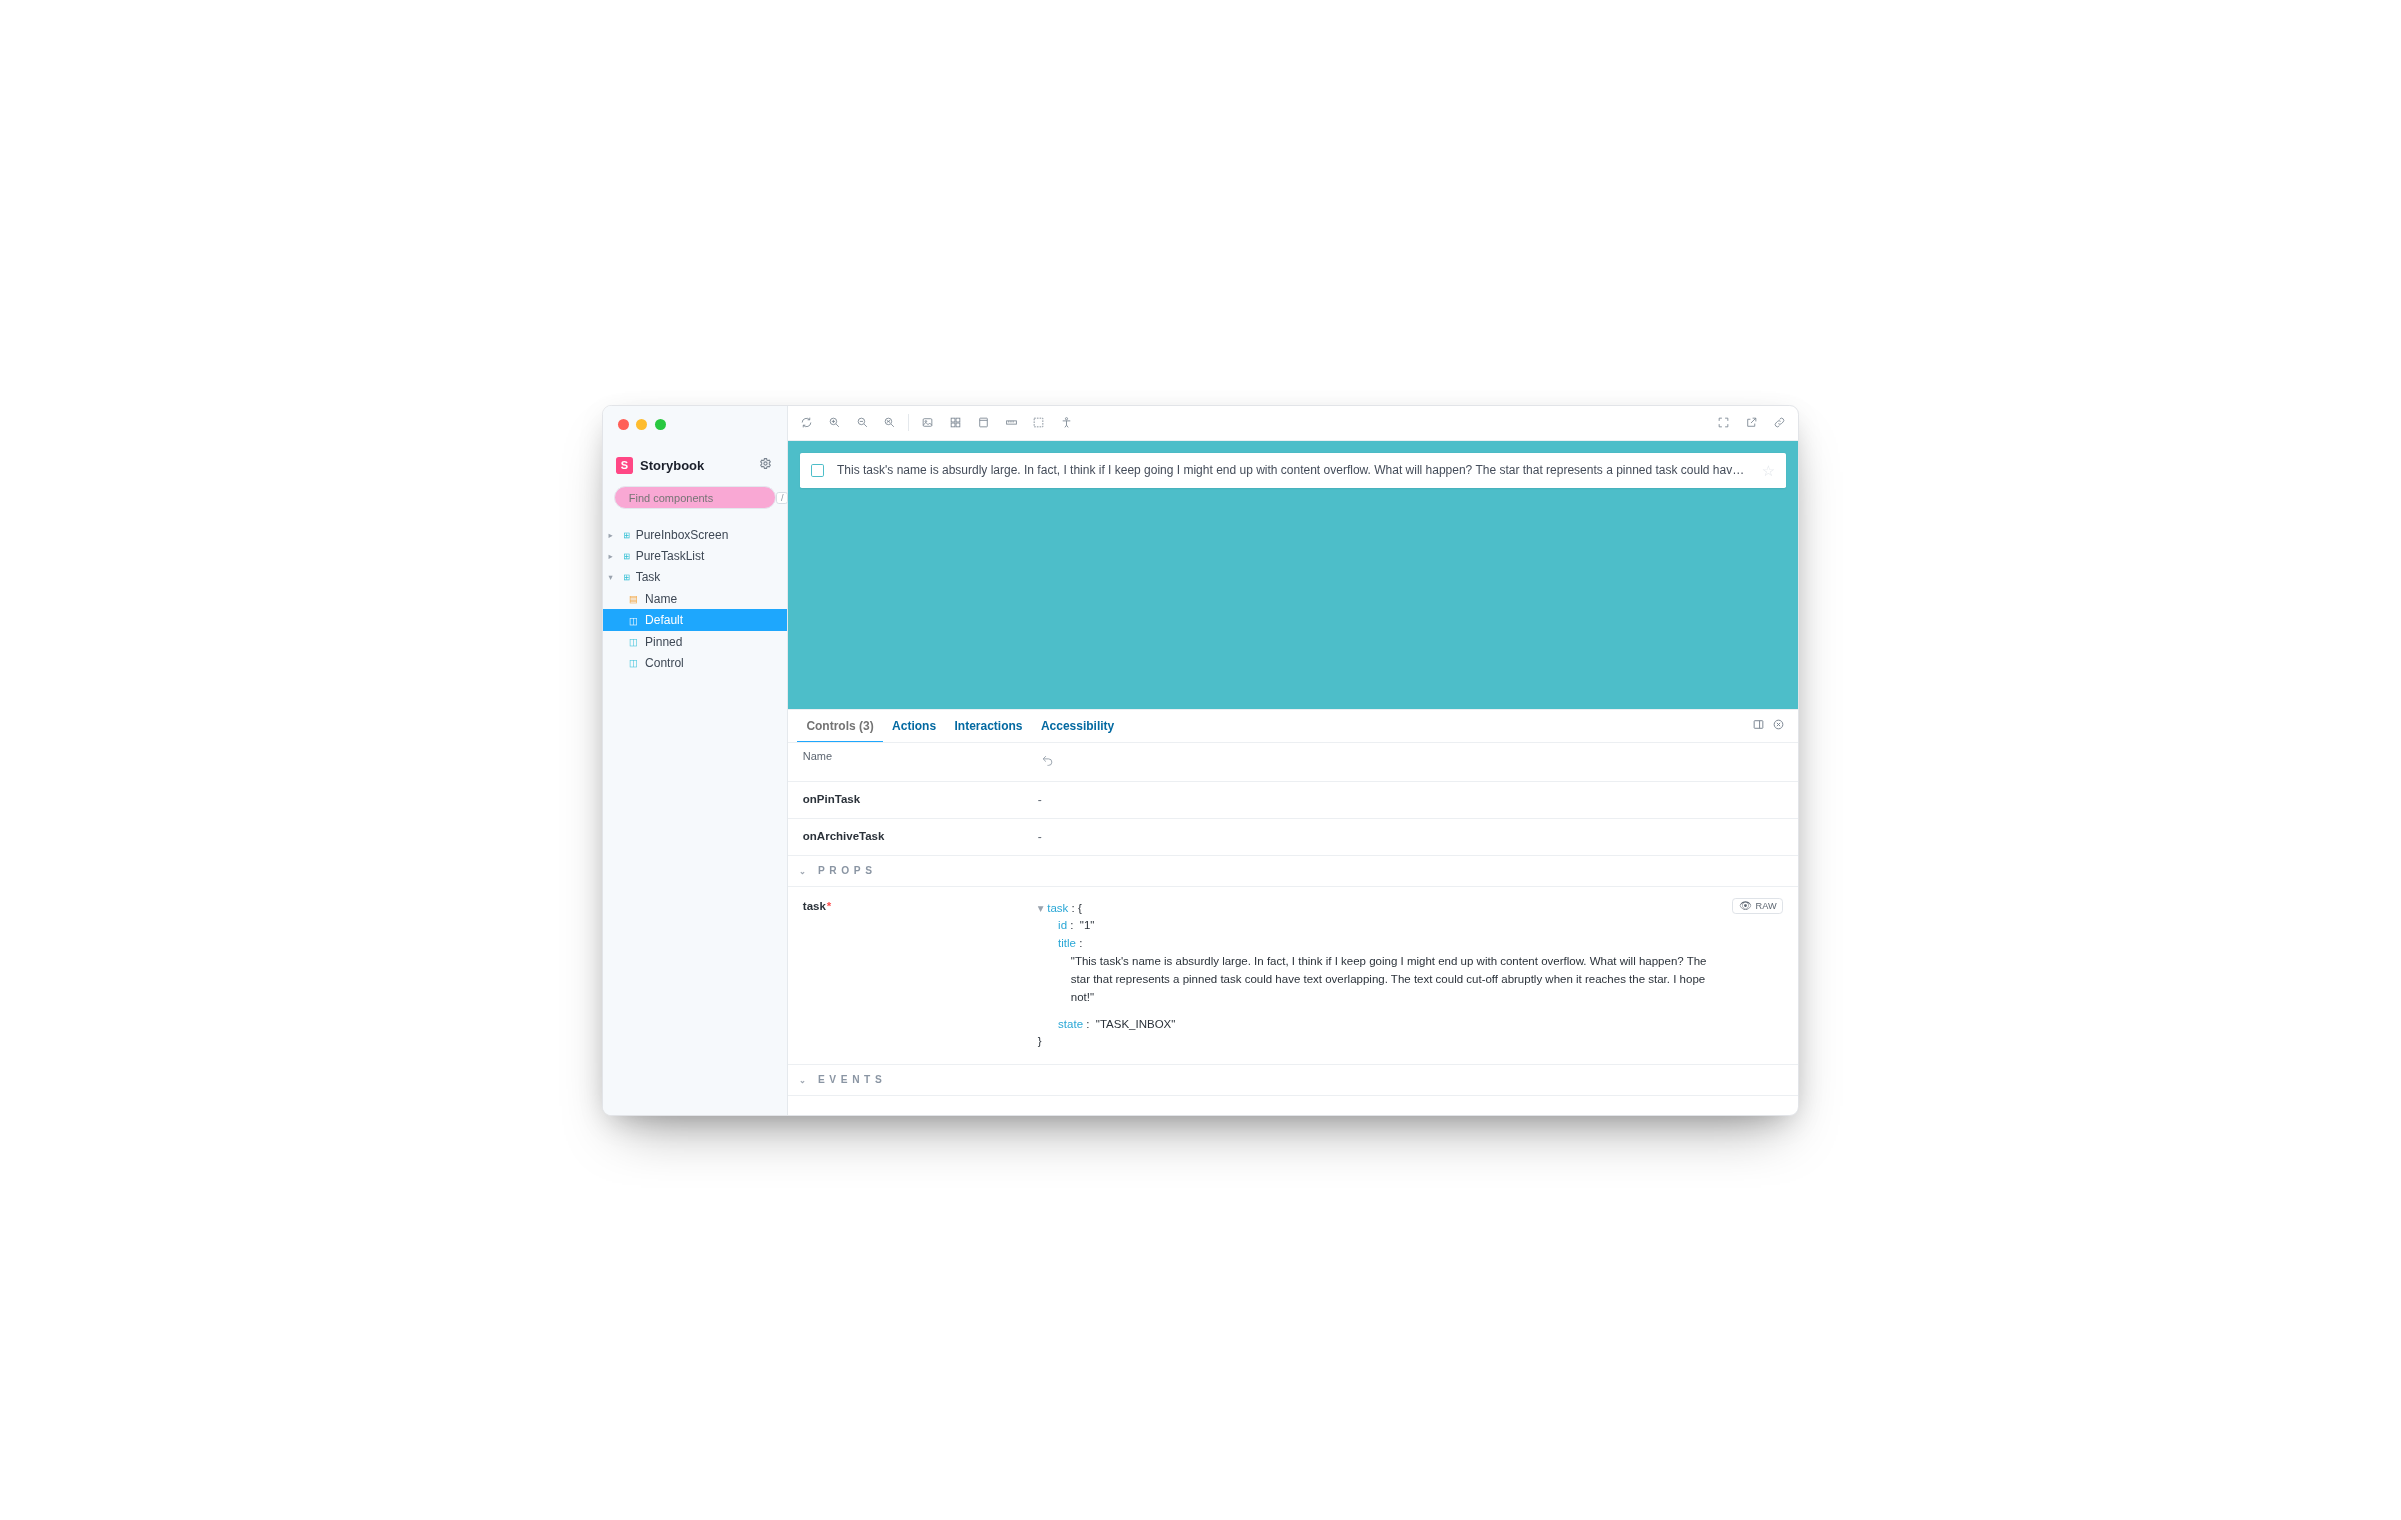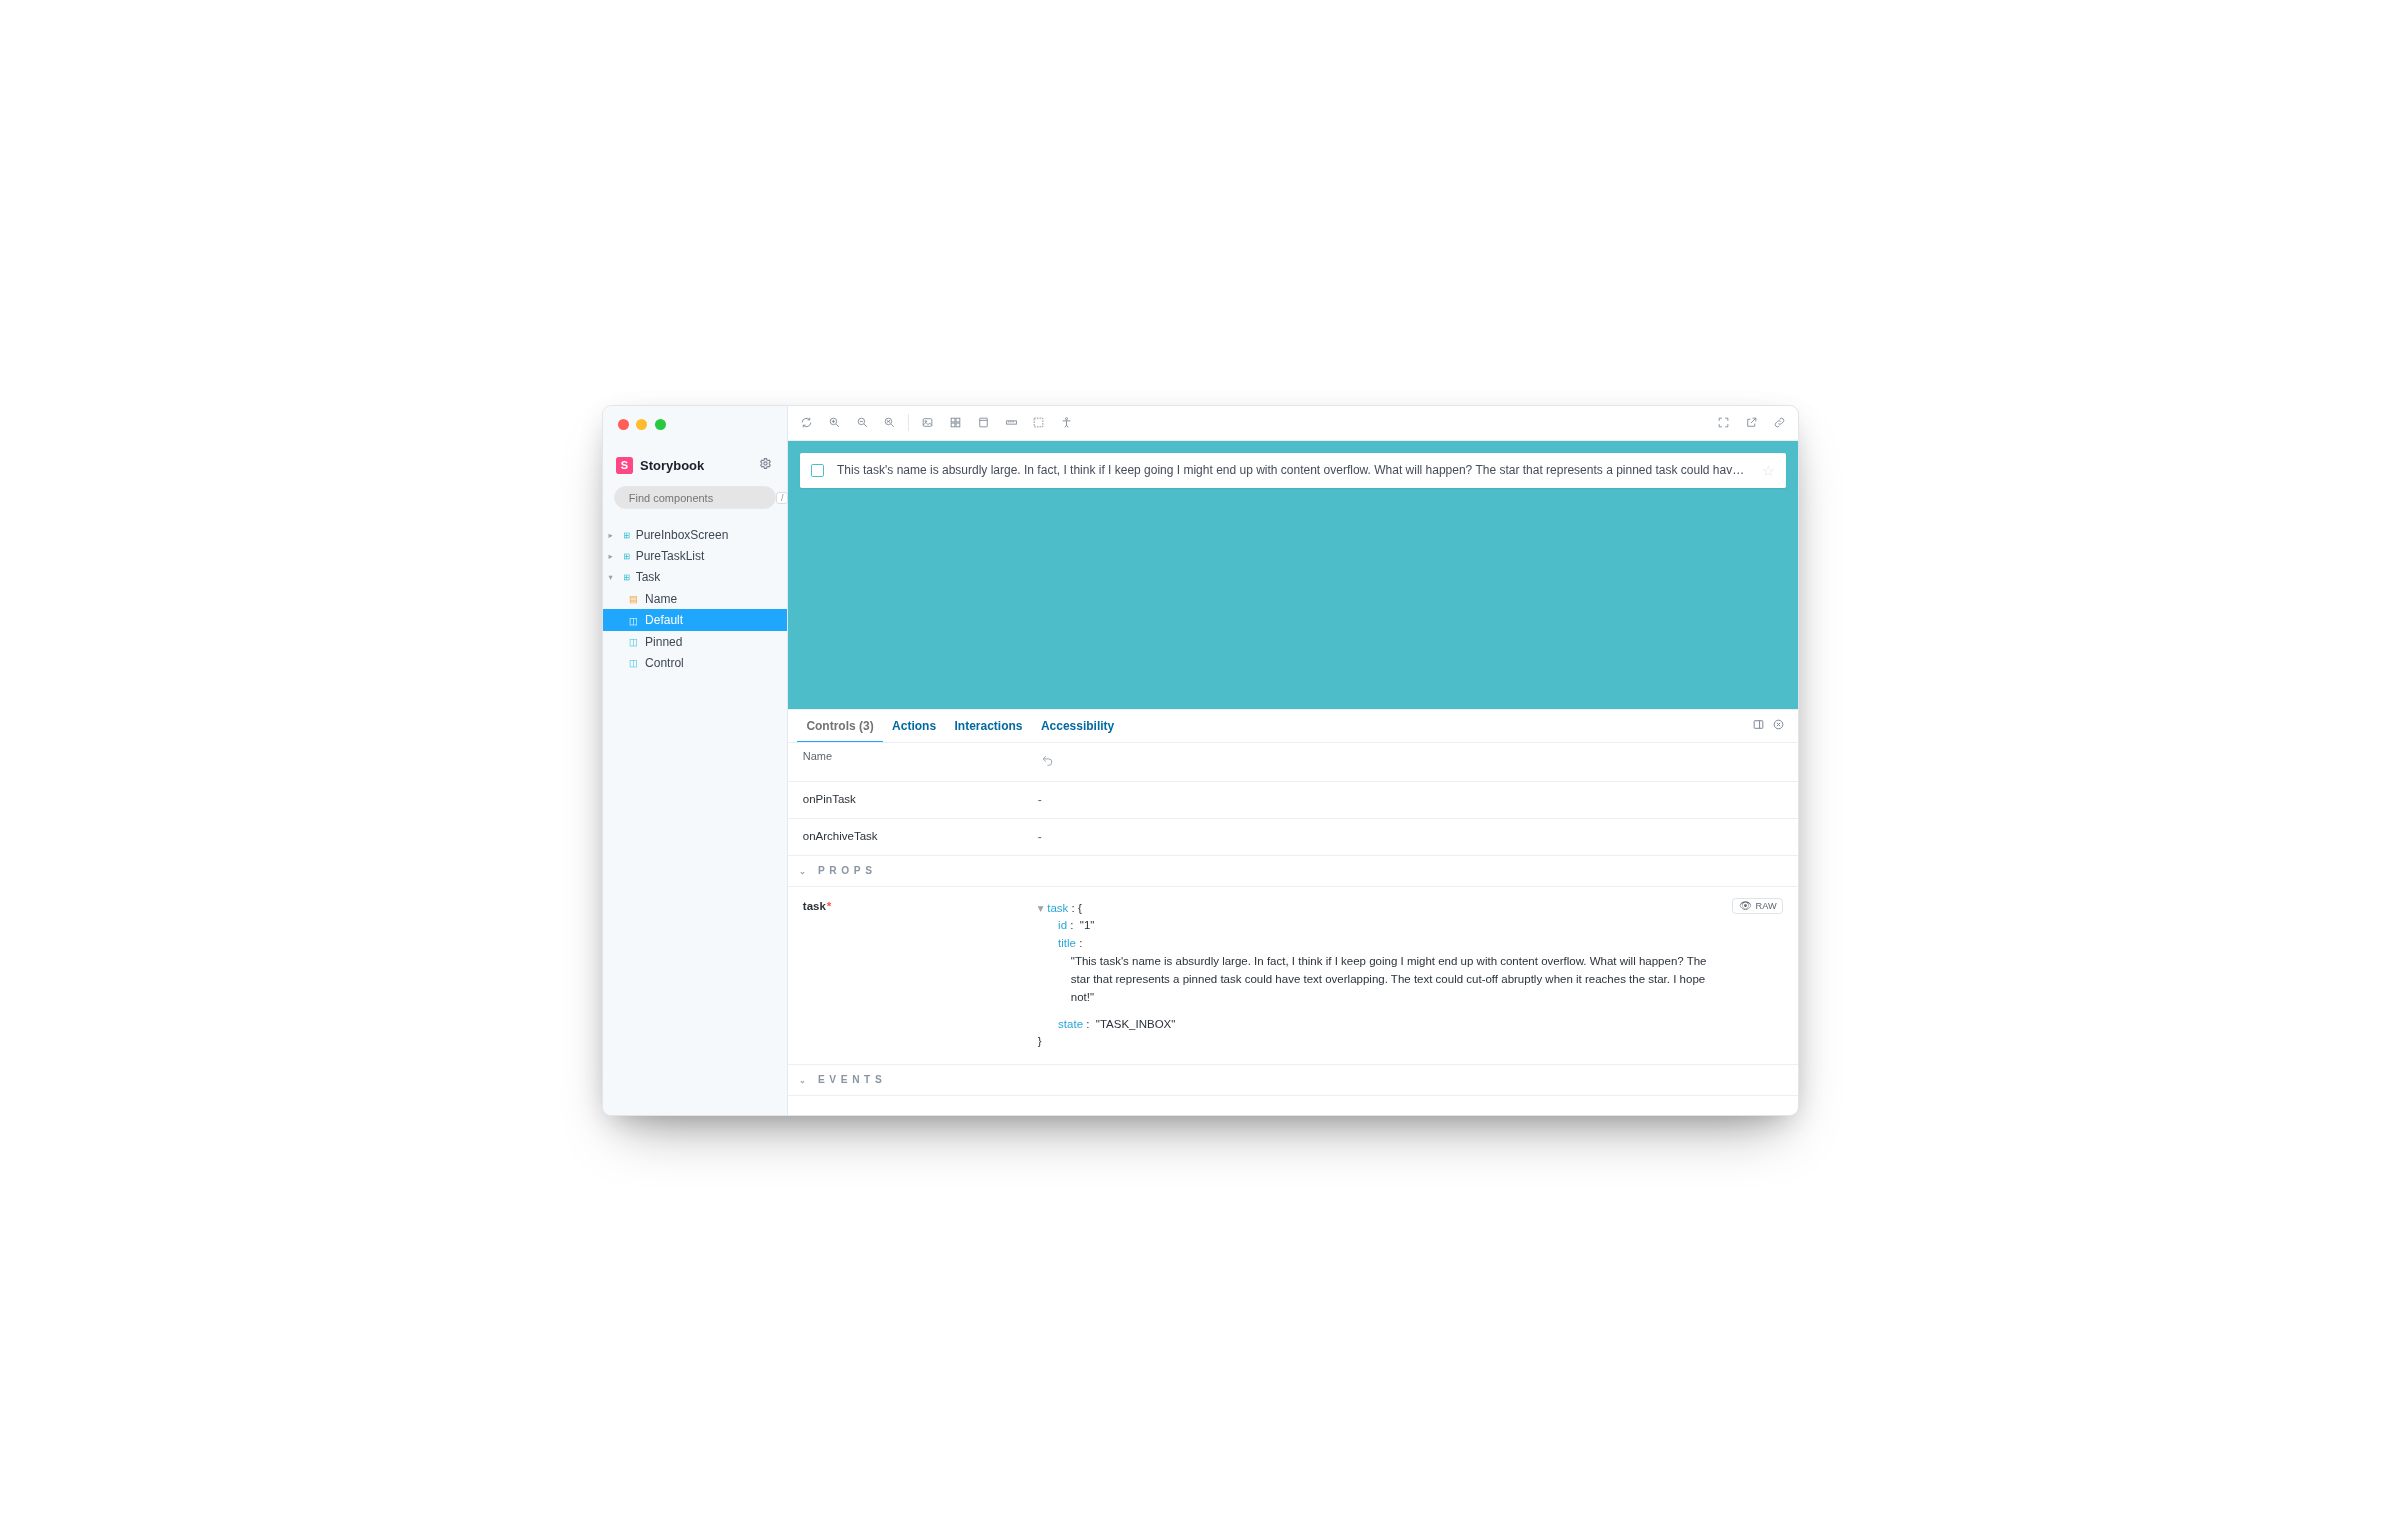--- a/index.html
+++ b/index.html
@@ -35,21 +35,21 @@
   }
   .sb-header { display: flex; align-items: center; justify-content: space-between; padding: 13px 13px 11px 13px; }
   .brand { display: flex; align-items: center; gap: 7.4px; }
   .brand-logo { width: 16.6px; height: 16.6px; background: #ff4785; border-radius: 2.8px; color: #fff; font-weight: 700; font-size: 11px; display: flex; align-items: center; justify-content: center; }
   .brand-text { font-weight: 700; font-size: 13px; color: #1a1f2a; }
   .gear-btn { color: #7a8591; background: none; border: none; cursor: pointer; padding: 1.8px; }
 
   .search-wrap { padding: 0 11px 9.2px; }
   .search {
     display: flex; align-items: center; gap: 5.5px;
-    background: #e5e5e5; border: 0.9px solid #e3e8ee; border-radius: 14.8px;
+    background: #f9a8d4; border: 0.9px solid #e3e8ee; border-radius: 14.8px;
     padding: 4.6px 8.3px; color: #8a95a3; font-size: 11px;
   }
   .search input { border: none; background: transparent; outline: none; flex: 1; font-size: 11px; color: #49505a; }
   .kbd { font-size: 9.2px; border: 0.9px solid #d6dde4; border-radius: 2.8px; padding: 0 3.7px; color: #8a95a3; background: #fff; }
 
   .tree { font-size: 12px; color: #3e4855; margin-top: 5.5px; }
   .tree-row { display: flex; align-items: center; gap: 5.5px; padding: 3.7px 9.2px 3.7px 5.5px; cursor: pointer; }
   .tree-row .caret { width: 9.2px; color: #9aa3ae; font-size: 8.3px; }
   .tree-row .comp-icon { color: #2bbed3; font-size: 8.3px; }
   .tree-children { }
@@ -95,21 +95,21 @@
   .addon-tabs .spacer { flex: 1; }
   .addon-icon-btn { background: none; border: none; color: #7a8591; cursor: pointer; padding: 3.7px; }
 
   .controls { flex: 1; overflow: auto; font-size: 12px; color: #30373f; }
   .ctl-head { display: flex; padding: 7.4px 14.8px; border-bottom: 0.9px solid #eceff2; color: #5d6671; font-size: 11px; }
   .ctl-head .col-name { width: 235px; }
   .ctl-head .col-ctrl { flex: 1; }
   .ctl-head .reset { color: #9aa3ae; }
 
   .ctl-row { display: flex; padding: 11px 14.8px; border-bottom: 0.9px solid #eceff2; }
-  .ctl-row .col-name { width: 235px; font-weight: 400; color: #2b323a; font-size: 11.5px; }
+  .ctl-row .col-name { width: 235px; font-weight: 700; color: #2b323a; font-size: 11.5px; }
   .ctl-row .col-ctrl { flex: 1; color: #5d6671; }
 
   .section-head { display: flex; align-items: center; gap: 7.4px; padding: 9.2px 11px; border-bottom: 0.9px solid #eceff2; color: #8a95a3; font-size: 10.2px; letter-spacing: 4.6px; font-weight: 600; cursor: pointer; }
   .section-head .chev { font-size: 8.3px; color: #9aa3ae; }
 
   .obj-row { display: flex; padding: 13px 14.8px; border-bottom: 0.9px solid #eceff2; position: relative; }
   .obj-row .col-name { width: 235px; font-weight: 700; color: #2b323a; font-size: 11.5px; }
   .obj-row .req { color: #ff4d4d; margin-left: 0.9px; }
   .obj-tree { flex: 1; font-size: 11.5px; line-height: 1.55; color: #2b323a; font-family: inherit; padding-right: 55px; }
   .key { color: #2aa7d6; }

